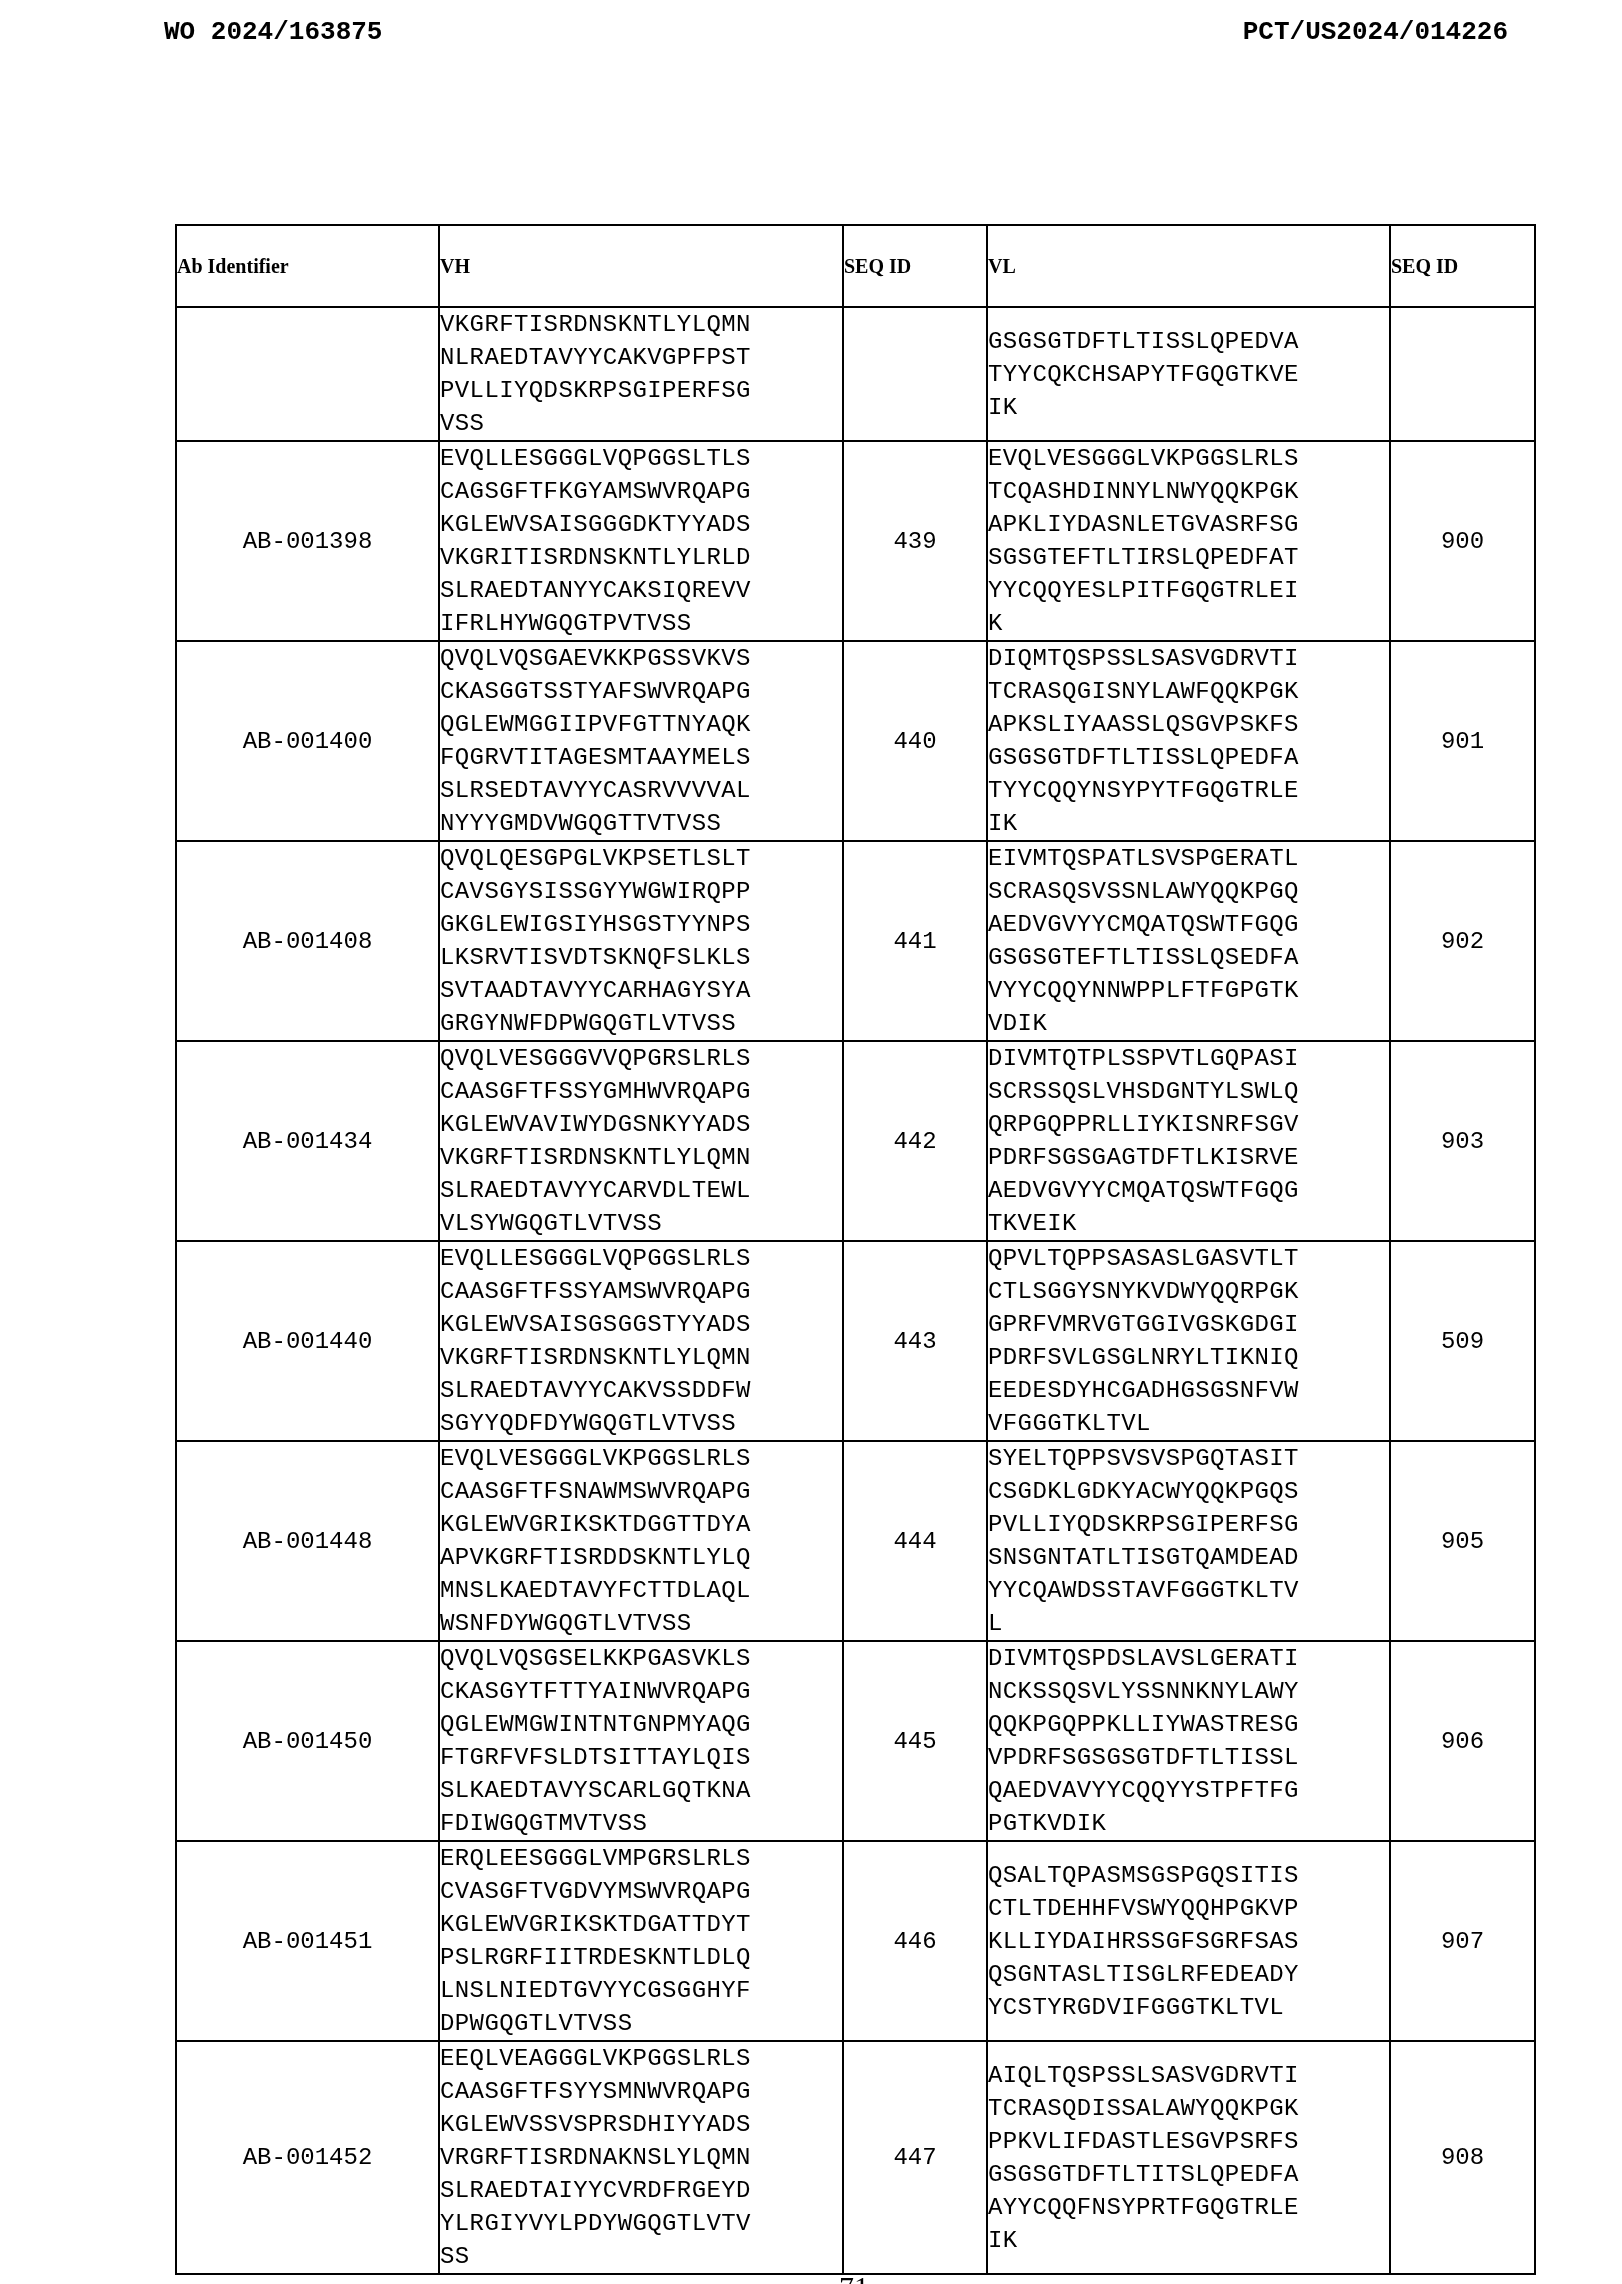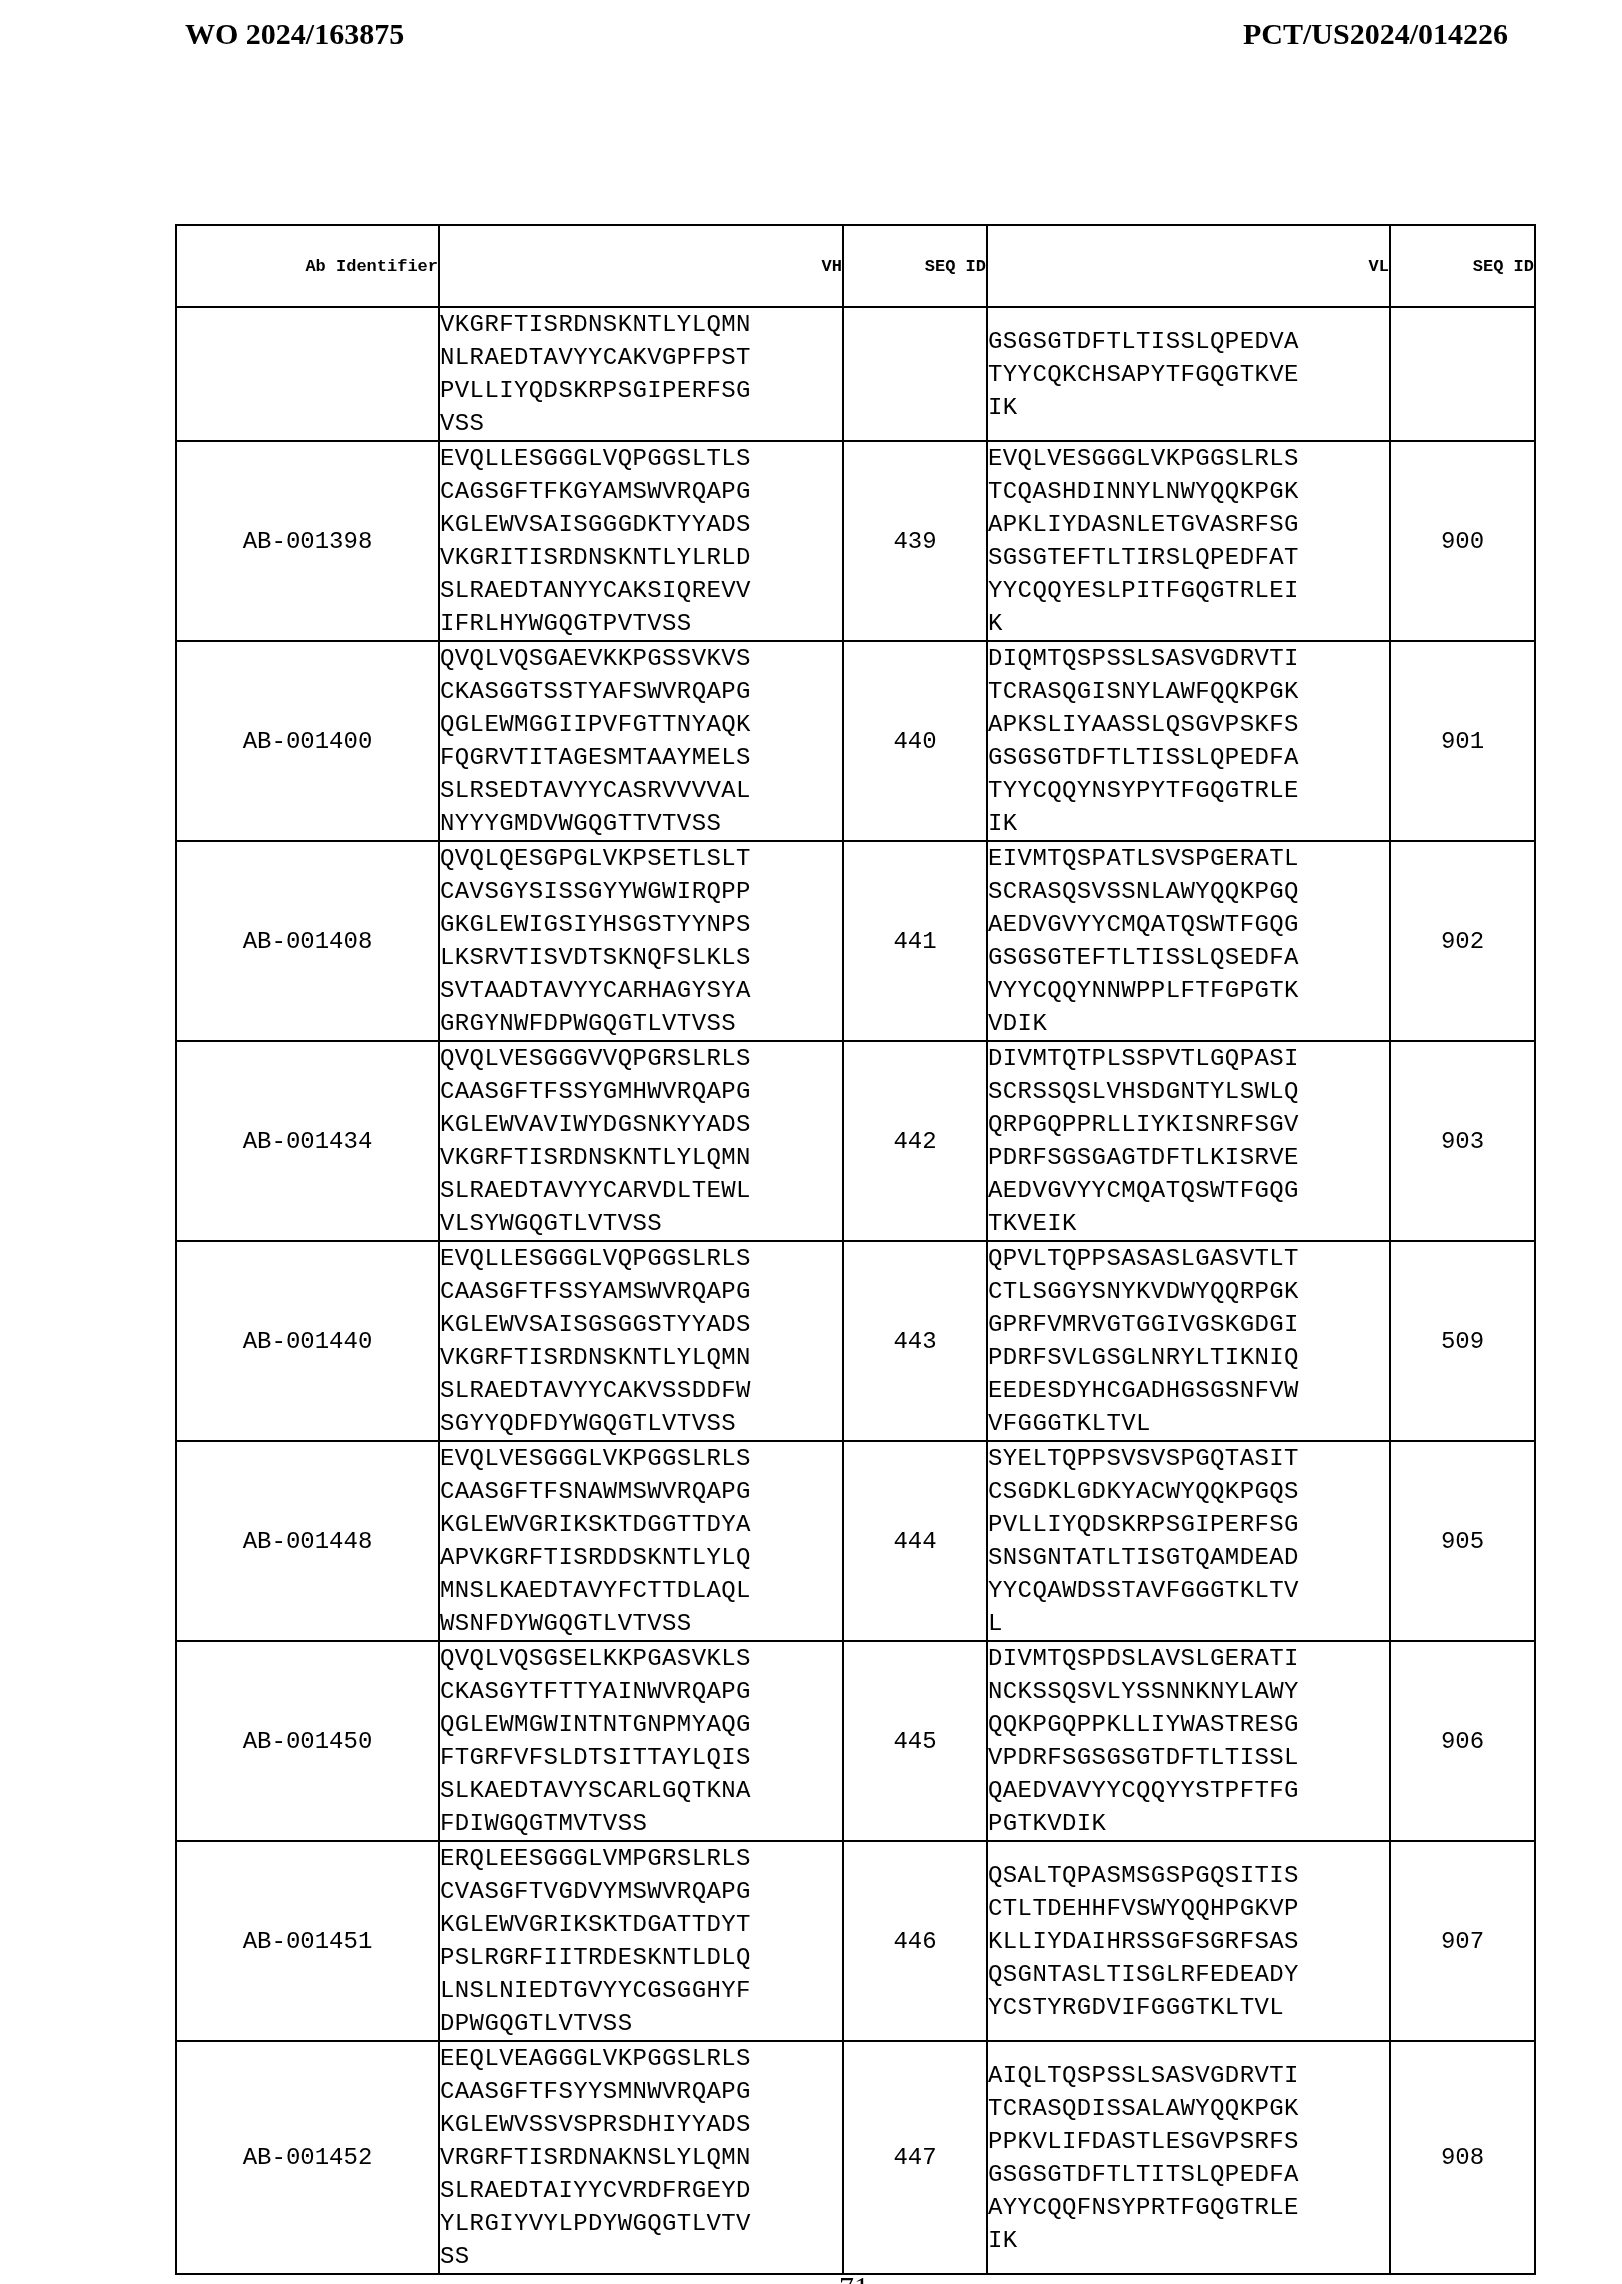--- a/index.html
+++ b/index.html
@@ -1,22 +1,22 @@
 <!DOCTYPE html>
 <html style="font-size:12px"><head>
 <meta charset="utf-8">
 <style>
   html, body { margin:0; padding:0; background:#ffffff; }
   body { width:1622px; height:2284px; position:relative; overflow:hidden; color:#000; }
-  .hdr { position:absolute; top:16.5px; font-family:Liberation Serif, serif; font-weight:bold; font-size:30px;margin-left:21px; }
+  .hdr { position:absolute; top:16.5px; font-family:Liberation Mono, monospace; font-weight:bold; font-size:26px; }
   .hdr.left { left:164px; }
   .hdr.right { right:114px; }
   table.seq { position:absolute; left:175px; top:224px; width:1360px; border-collapse:collapse; table-layout:fixed; }
   table.seq td, table.seq th { border:2.3px solid #000; padding:0; vertical-align:middle; }
-  table.seq th { height:80px; font-family:Liberation Mono, monospace; font-weight:bold; font-size:17px; text-align:right; }
+  table.seq th { height:80px; font-family:Liberation Serif, serif; font-weight:bold; font-size:20px; text-align:left; }
   table.seq td { font-family:"Liberation Mono", monospace; font-size:24px; }
   table.seq tr.row { height:199px; }
   table.seq tr.row.first { height:132px; }
   td.id, td.num { text-align:center;border-radius:10px; }
   td.seqtxt { text-align:left; padding-left:15px; }
   td.seqtxt div { line-height:33px; white-space:pre; letter-spacing:0.4px; }
   .pageno { position:absolute; left:839px; top:2270px; font-family:"Liberation Serif", serif; font-size:30px; }
 </style>
 </head>
 <body>

